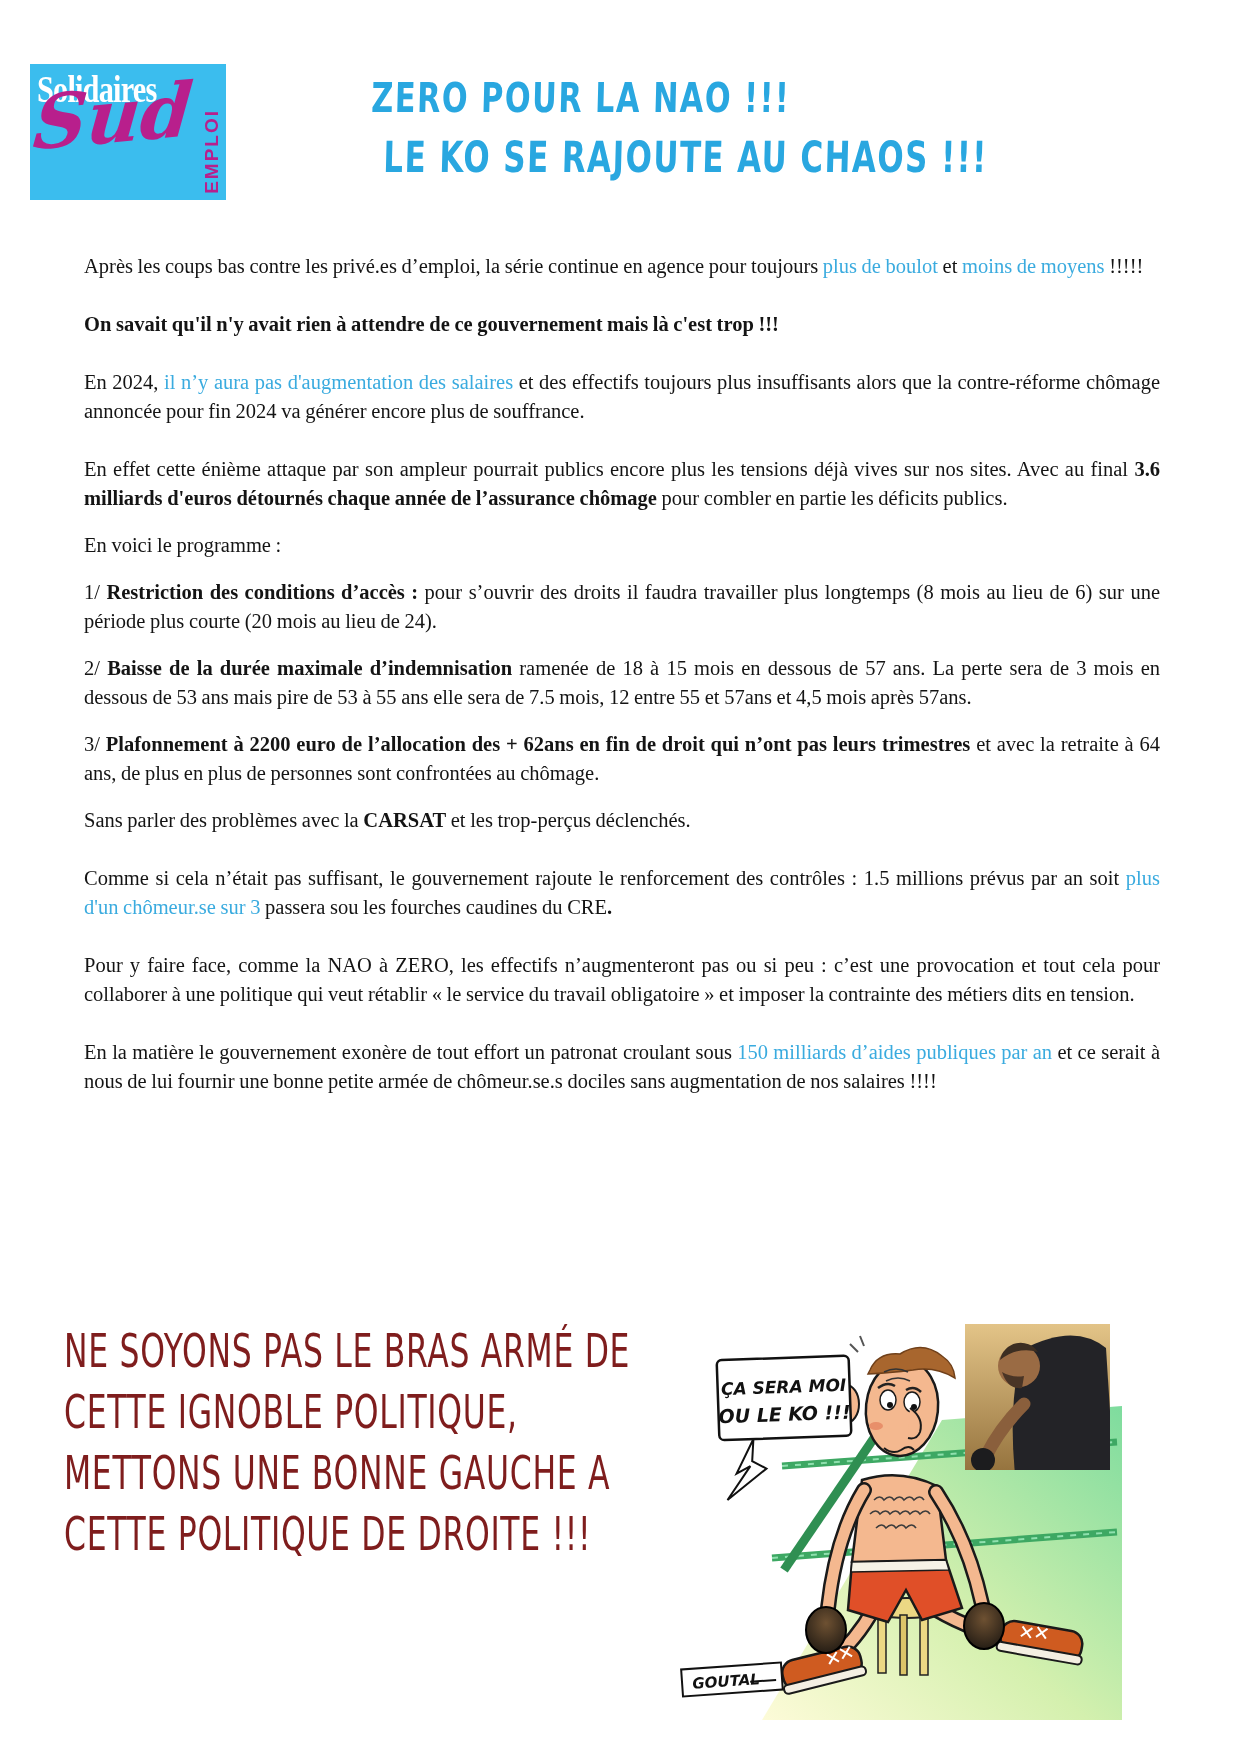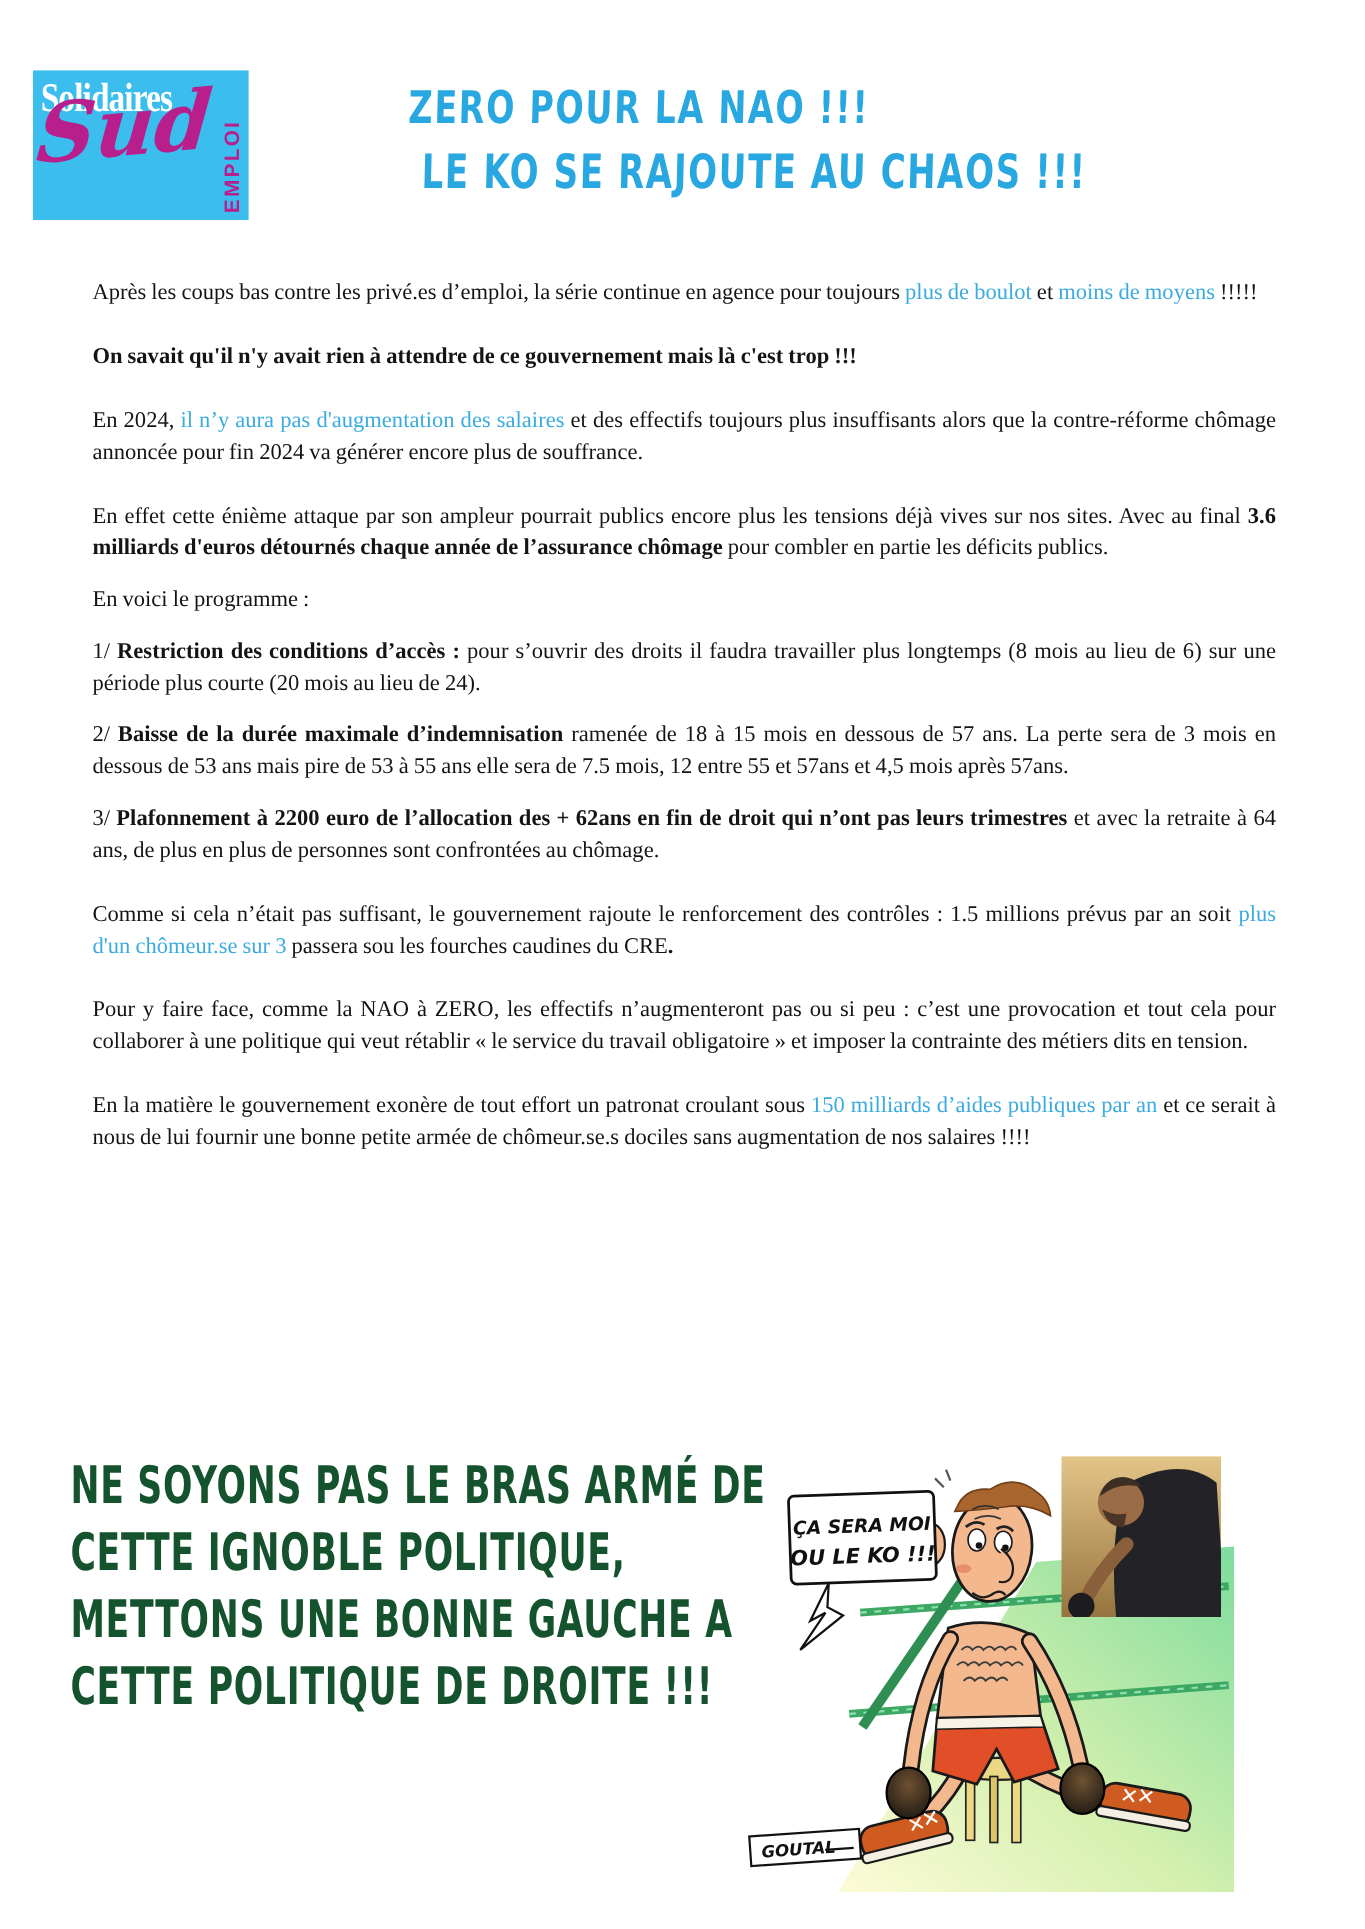--- a/index.html
+++ b/index.html
@@ -39,21 +39,21 @@
     position:absolute; left:66px; top:234px; width:1112px;
     font-size:20.5px; line-height:29px; color:#141414; text-align:justify;
     word-spacing:-0.5px;
   }
   .para { margin:18px; }
   .para.gap { margin-top:29px; }
   .cyan { color:#3aabdf; }
   .bold { font-weight:bold; }
 
   
-  .slogan { position:absolute; left:64px; top:1320px; color:#14532d; font-family:"DejaVu Sans", sans-serif; font-weight:bold; }
+  .slogan { position:absolute; left:64px; top:1320px; color:#7f1d1d; font-family:"DejaVu Sans", sans-serif; font-weight:normal; }
   .slogan-line { font-size:47px; line-height:61px; white-space:nowrap; letter-spacing:1px;
     transform:scaleX(0.67); transform-origin:0 0; }
 
   
   .cartoon { position:absolute; left:622px; top:1308px; width:500px; height:412px; }
 </style>
 </head>
 <body>
 
 <div class="page">
@@ -71,20 +71,21 @@
 
   <div class="content">
       <p class="para"><span>Après les coups bas contre les privé.es d’emploi, la série continue en agence pour toujours </span><span class="cyan">plus de boulot</span><span> et </span><span class="cyan">moins de moyens</span><span> !!!!!</span></p>
       <p class="para gap"><span class="bold">On savait qu'il n'y avait rien à attendre de ce gouvernement mais là c'est trop !!!</span></p>
       <p class="para gap"><span>En 2024, </span><span class="cyan">il n’y aura pas d'augmentation des salaires</span><span> et des effectifs toujours plus insuffisants alors que la contre-réforme chômage annoncée pour fin 2024 va générer encore plus de souffrance.</span></p>
       <p class="para gap"><span>En effet cette énième attaque par son ampleur pourrait publics encore plus les tensions déjà vives sur nos sites. Avec au final </span><span class="bold">3.6 milliards d'euros détournés chaque année de l’assurance chômage</span><span> pour combler en partie les déficits publics.</span></p>
       <p class="para"><span>En voici le programme :</span></p>
       <p class="para"><span>1/ </span><span class="bold">Restriction des conditions d’accès :</span><span> pour s’ouvrir des droits il faudra travailler plus longtemps (8 mois au lieu de 6) sur une période plus courte (20 mois au lieu de 24).</span></p>
       <p class="para"><span>2/ </span><span class="bold">Baisse de la durée maximale d’indemnisation</span><span> ramenée de 18 à 15 mois en dessous de 57 ans. La perte sera de 3 mois en dessous de 53 ans mais pire de 53 à 55 ans elle sera de 7.5 mois, 12 entre 55 et 57ans et 4,5 mois après 57ans.</span></p>
       <p class="para"><span>3/ </span><span class="bold">Plafonnement à 2200 euro de l’allocation des + 62ans en fin de droit qui n’ont pas leurs trimestres</span><span> et avec la retraite à 64 ans, de plus en plus de personnes sont confrontées au chômage.</span></p>
+      <p class="para"><span>Sans parler des problèmes avec la </span><span class="bold">CARSAT</span><span> et les trop-perçus déclenchés.</span></p>
       <p class="para gap"><span>Comme si cela n’était pas suffisant, le gouvernement  rajoute le renforcement des contrôles : 1.5 millions prévus par an soit </span><span class="cyan">plus d'un chômeur.se sur 3</span><span> passera sou les fourches caudines du CRE</span><span class="bold">.</span></p>
       <p class="para gap"><span>Pour y faire face, comme la NAO à ZERO, les effectifs n’augmenteront pas  ou si peu : c’est une provocation et tout cela pour collaborer à une politique qui veut rétablir « le service du travail obligatoire » et imposer la contrainte des métiers dits en tension.</span></p>
       <p class="para gap"><span>En la matière le gouvernement exonère de tout effort un patronat croulant sous </span><span class="cyan">150 milliards d’aides publiques par an</span><span> et ce serait à nous de lui fournir une bonne petite armée de chômeur.se.s dociles sans augmentation de nos salaires !!!!</span></p>
     </div>
 
   <div class="slogan">
       <div class="slogan-line">NE SOYONS PAS LE BRAS ARMÉ DE</div>
       <div class="slogan-line">CETTE IGNOBLE POLITIQUE,</div>
       <div class="slogan-line">METTONS UNE BONNE GAUCHE A</div>
       <div class="slogan-line">CETTE POLITIQUE DE DROITE !!!</div>

